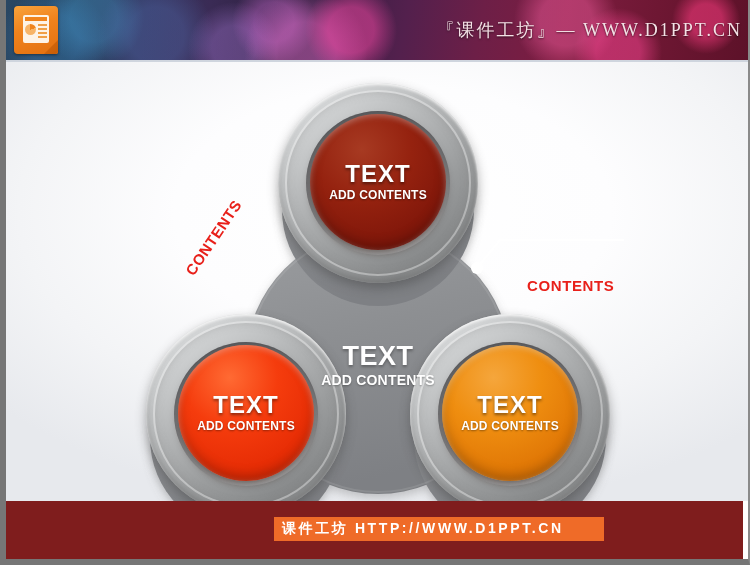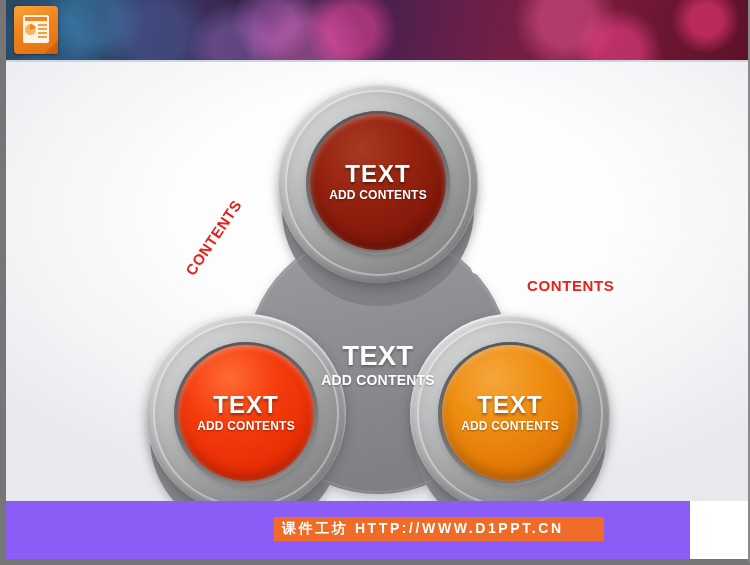--- a/index.html
+++ b/index.html
@@ -167,22 +167,22 @@
   
   #callout-left {
     position:absolute; left:176px; top:207px;
     font-size:15px; font-weight:bold; color:#e8201a;
     letter-spacing:.6px; white-space:nowrap;
     transform:rotate(-56deg); transform-origin:left top;
   }
 
   
   #footer {
-    position:absolute; left:0; top:501px; width:684px; height:58px;
-    background:#8b5cf6;
+    position:absolute; left:0; top:501px; width:737px; height:58px;
+    background:#7f1d1d;
   }
   #footer-bar {
     position:absolute; left:268px; top:16px; height:24px; width:330px;
     background:#ef6b28;
     display:flex; align-items:center;
   }
   #footer-text {
     font-size:14px; font-weight:bold; color:#ffffff;
     letter-spacing:2.6px; padding-left:8px; white-space:nowrap;
   }
@@ -197,20 +197,21 @@
       <div class="doc"></div>
       <div class="page"></div>
       <div class="bar-top"></div>
       <div class="pie"></div>
       <div class="ln l1"></div>
       <div class="ln l2"></div>
       <div class="ln l3"></div>
       <div class="ln l4"></div>
       <div class="fold"></div>
     </div>
+    <div id="header-title">『课件工坊』— WWW.D1PPT.CN</div>
   </div>
 
   <div id="slide">
 
     <svg id="trefoil" viewBox="0 0 744 439">
       <defs>
         <linearGradient id="trefGrad" x1="0" y1="0" x2="0.25" y2="1">
           <stop offset="0%" stop-color="#9b9da0"></stop>
           <stop offset="45%" stop-color="#8d8f92"></stop>
           <stop offset="100%" stop-color="#7e8084"></stop>

